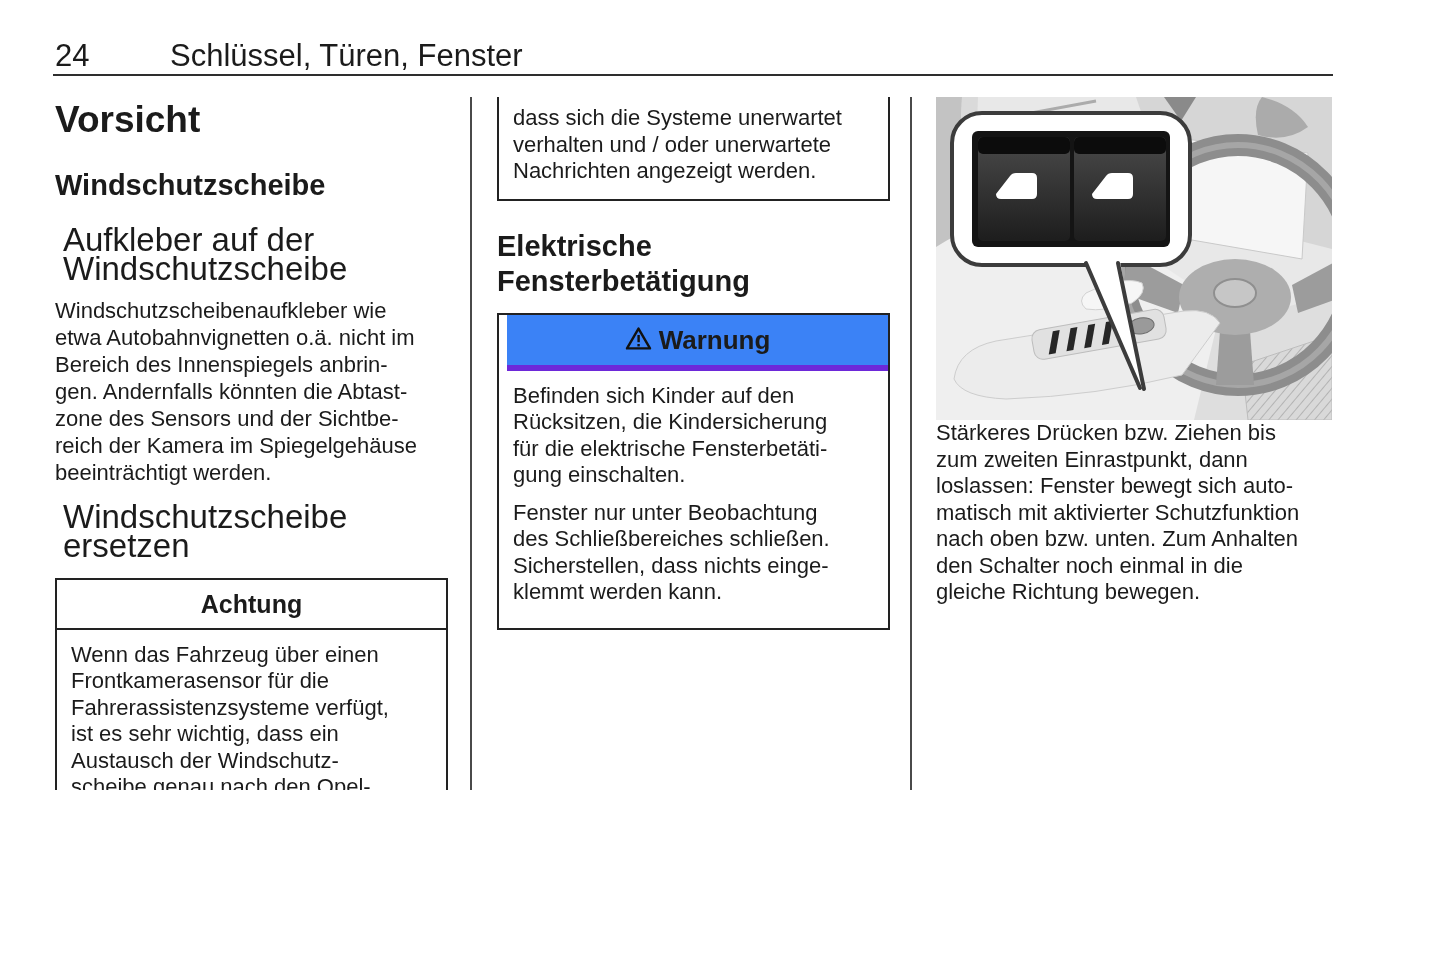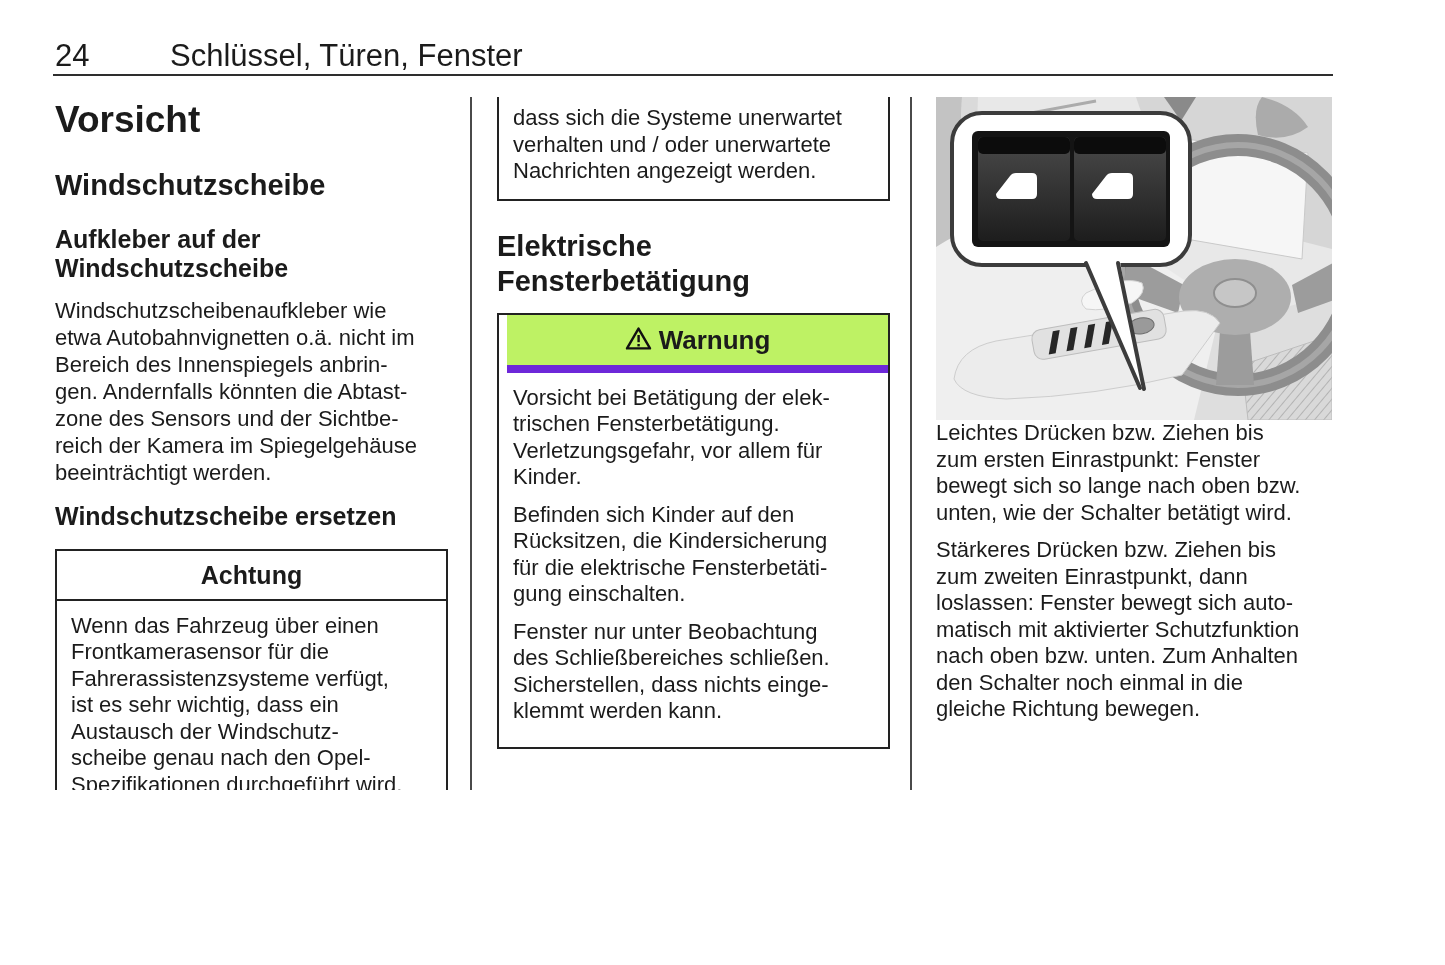--- a/index.html
+++ b/index.html
@@ -14,31 +14,31 @@
   .col1{left:55px;}
   .col2{left:497px;}
   .col3{left:936px;}
   .divider{position:absolute;top:97px;width:2px;height:823px;background:#4a4a4a;}
   .div1{left:470px;}
   .div2{left:910px;}
   
   .pre{white-space:pre-line;}
   .h1{font-size:37px;font-weight:bold;line-height:1.05;margin:4px 0 0 0;}
   .h2{font-size:29px;font-weight:bold;line-height:35px;margin:28px 0 0 0;}
-  .h3{font-size:25px;font-weight:bold;line-height:29px;margin:22px 0 0 0;}
+  .h3{font-size:33px;font-weight:normal;line-height:29px;margin:22px 0 0 8px;}
   .body-text{font-size:22px;line-height:27px;margin:14px 0 0 0;}
   .box{border:2px solid #222;margin-top:18px;}
   .box-cont-bottom{border-bottom:none;padding-bottom:26px;}
   .box-cont-top{border-top:none;margin-top:0;}
   .box-title{font-size:25px;font-weight:bold;text-align:center;padding:10px 6px 9px 6px;
              border-bottom:2px solid #222;}
   .box-body{font-size:22px;line-height:26.5px;padding:12px 14px 10px 14px;}
   .box-body p{margin:0 0 11px 0;}
   .box-body p:last-child{margin-bottom:12px;}
-  .warn-head{background:#bef264;border-bottom:8px solid #6d28d9;display:flex;align-items:center;
+  .warn-head{background:#3b82f6;border-bottom:6px solid #6d28d9;display:flex;align-items:center;
              justify-content:center;gap:7px;padding:10px 6px 9px 6px;margin-left:8px;}
   .warn-head .wt{font-size:26px;font-weight:bold;}
   .cont-box-body{font-size:22px;line-height:26.5px;padding:8px 14px 14px 14px;}
   .para{font-size:22px;line-height:26.5px;margin:0 0 11px 0;}
   .col3 .first-para{margin-top:24px;}
   .illu{display:block;width:396px;height:323px;}
 </style>
 </head>
 <body>
 
@@ -92,24 +92,20 @@
         <span>
           <svg width="27" height="25" viewBox="0 0 27 25" aria-hidden="true">
             <path d="M13.5 2.6 L25 22.4 H2 Z" fill="none" stroke="#111" stroke-width="2.4" stroke-linejoin="round"></path>
             <rect x="12.4" y="9" width="2.4" height="7.2" fill="#111"></rect>
             <rect x="12.4" y="18" width="2.4" height="2.4" fill="#111"></rect>
           </svg>
         </span>
         <span class="wt">Warnung</span>
       </div>
       <div class="box-body">
-        <p class="pre">Vorsicht bei Betätigung der elek-
-trischen Fensterbetätigung.
-Verletzungsgefahr, vor allem für
-Kinder.</p>
         <p class="pre">Befinden sich Kinder auf den
 Rücksitzen, die Kindersicherung
 für die elektrische Fensterbetäti-
 gung einschalten.</p>
         <p class="pre">Fenster nur unter Beobachtung
 des Schließbereiches schließen.
 Sicherstellen, dass nichts einge-
 klemmt werden kann.</p>
       </div>
     </div>
@@ -174,24 +170,20 @@
           <path d="M60,97 L74,79 Q76,76 80,76 L96,76 Q101,76 101,81 L101,97 Q101,102 96,102 L65,102 Q60,102 60,97 Z" fill="#ffffff"></path>
         </g>
         <g>
           <rect x="138" y="40" width="92" height="104" rx="5" fill="url(#btnGrad)"></rect>
           <rect x="138" y="40" width="92" height="17" rx="5" fill="#0c0c0c"></rect>
           <path d="M156,97 L170,79 Q172,76 176,76 L192,76 Q197,76 197,81 L197,97 Q197,102 192,102 L161,102 Q156,102 156,97 Z" fill="#ffffff"></path>
         </g>
       </g>
     </svg>
 
-    <p class="para pre">Leichtes Drücken bzw. Ziehen bis
-zum ersten Einrastpunkt: Fenster
-bewegt sich so lange nach oben bzw.
-unten, wie der Schalter betätigt wird.</p>
     <p class="para pre">Stärkeres Drücken bzw. Ziehen bis
 zum zweiten Einrastpunkt, dann
 loslassen: Fenster bewegt sich auto-
 matisch mit aktivierter Schutzfunktion
 nach oben bzw. unten. Zum Anhalten
 den Schalter noch einmal in die
 gleiche Richtung bewegen.</p>
   </div>
 
 </div>

